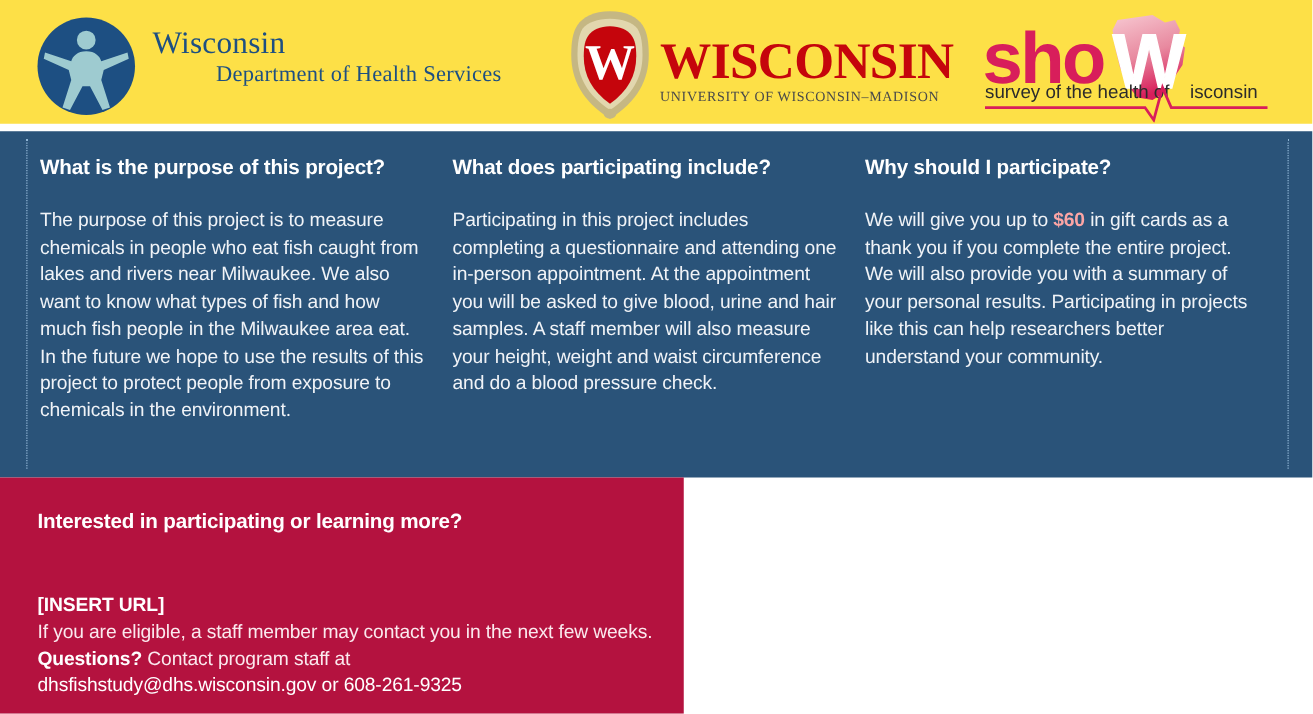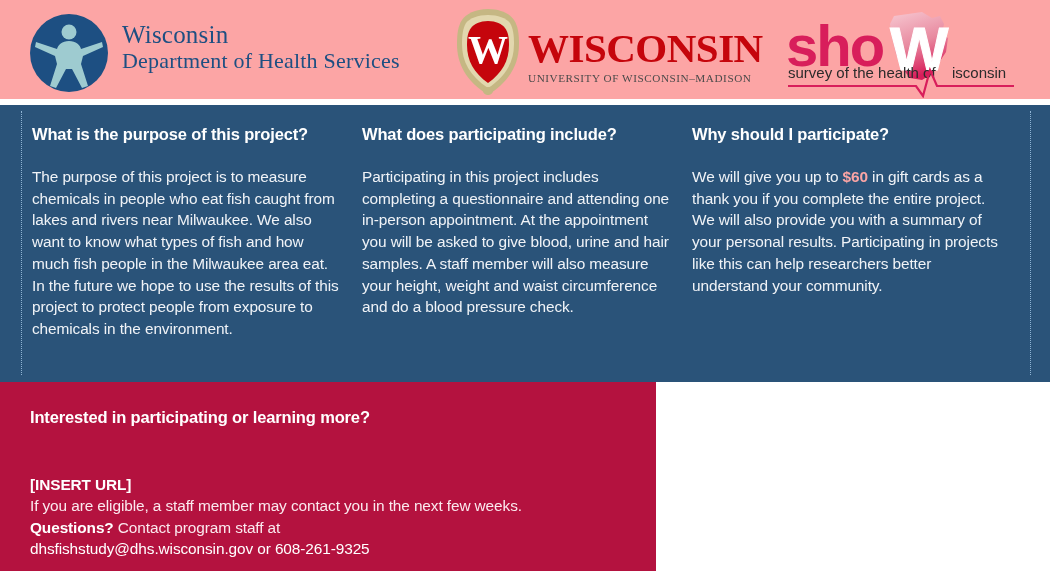--- a/index.html
+++ b/index.html
@@ -15,21 +15,21 @@
     font-family: "Liberation Sans", sans-serif;
     -webkit-font-smoothing: antialiased;
   }
 
   
   #logo-bar {
     position: absolute;
     left: 0; top: 0;
     width: 1050px;
     height: 99px;
-    background: #fca5a5;
+    background: #fde047;
     text-decoration: underline;
   }
 
   
   #dhs-logo {
     position: absolute;
     left: 28px; top: 10px;
     width: 400px; height: 84px;
   }
   #dhs-mark {
@@ -39,21 +39,21 @@
   }
   #dhs-wordmark {
     position: absolute;
     left: 94px; top: 11px;
     width: 330px;
     font-family: "Liberation Serif", serif;
     color: #1d4f82;
     line-height: 1.12;
   }
   .dhs-line1 { font-size: 25px; letter-spacing: .2px; }
-  .dhs-line2 { font-size: 22px; letter-spacing: .2px; }
+  .dhs-line2 { font-size: 18px; letter-spacing: .2px; text-align: center; }
 
   
   #uw-logo {
     position: absolute;
     left: 452px; top: 6px;
     width: 290px; height: 92px;
   }
   #uw-crest { position: absolute; left: 0; top: 0; width: 72px; height: 92px; }
   #uw-wordmark {
     position: absolute;
@@ -124,21 +124,21 @@
     line-height: 21.7px;
     letter-spacing: -0.1px;
     margin: 0;
   }
   .col-body b { font-weight: bold; color: #fca5a5; }
 
   
   #red-panel {
     position: absolute;
     left: 0; top: 382px;
-    width: 656px; height: 189px;
+    width: 547px; height: 189px;
     background: #b4123f;
   }
   #red-heading {
     position: absolute;
     left: 30px; top: 26px;
     color: #ffffff;
     font-size: 16.5px;
     font-weight: bold;
     letter-spacing: -0.15px;
     white-space: nowrap;

